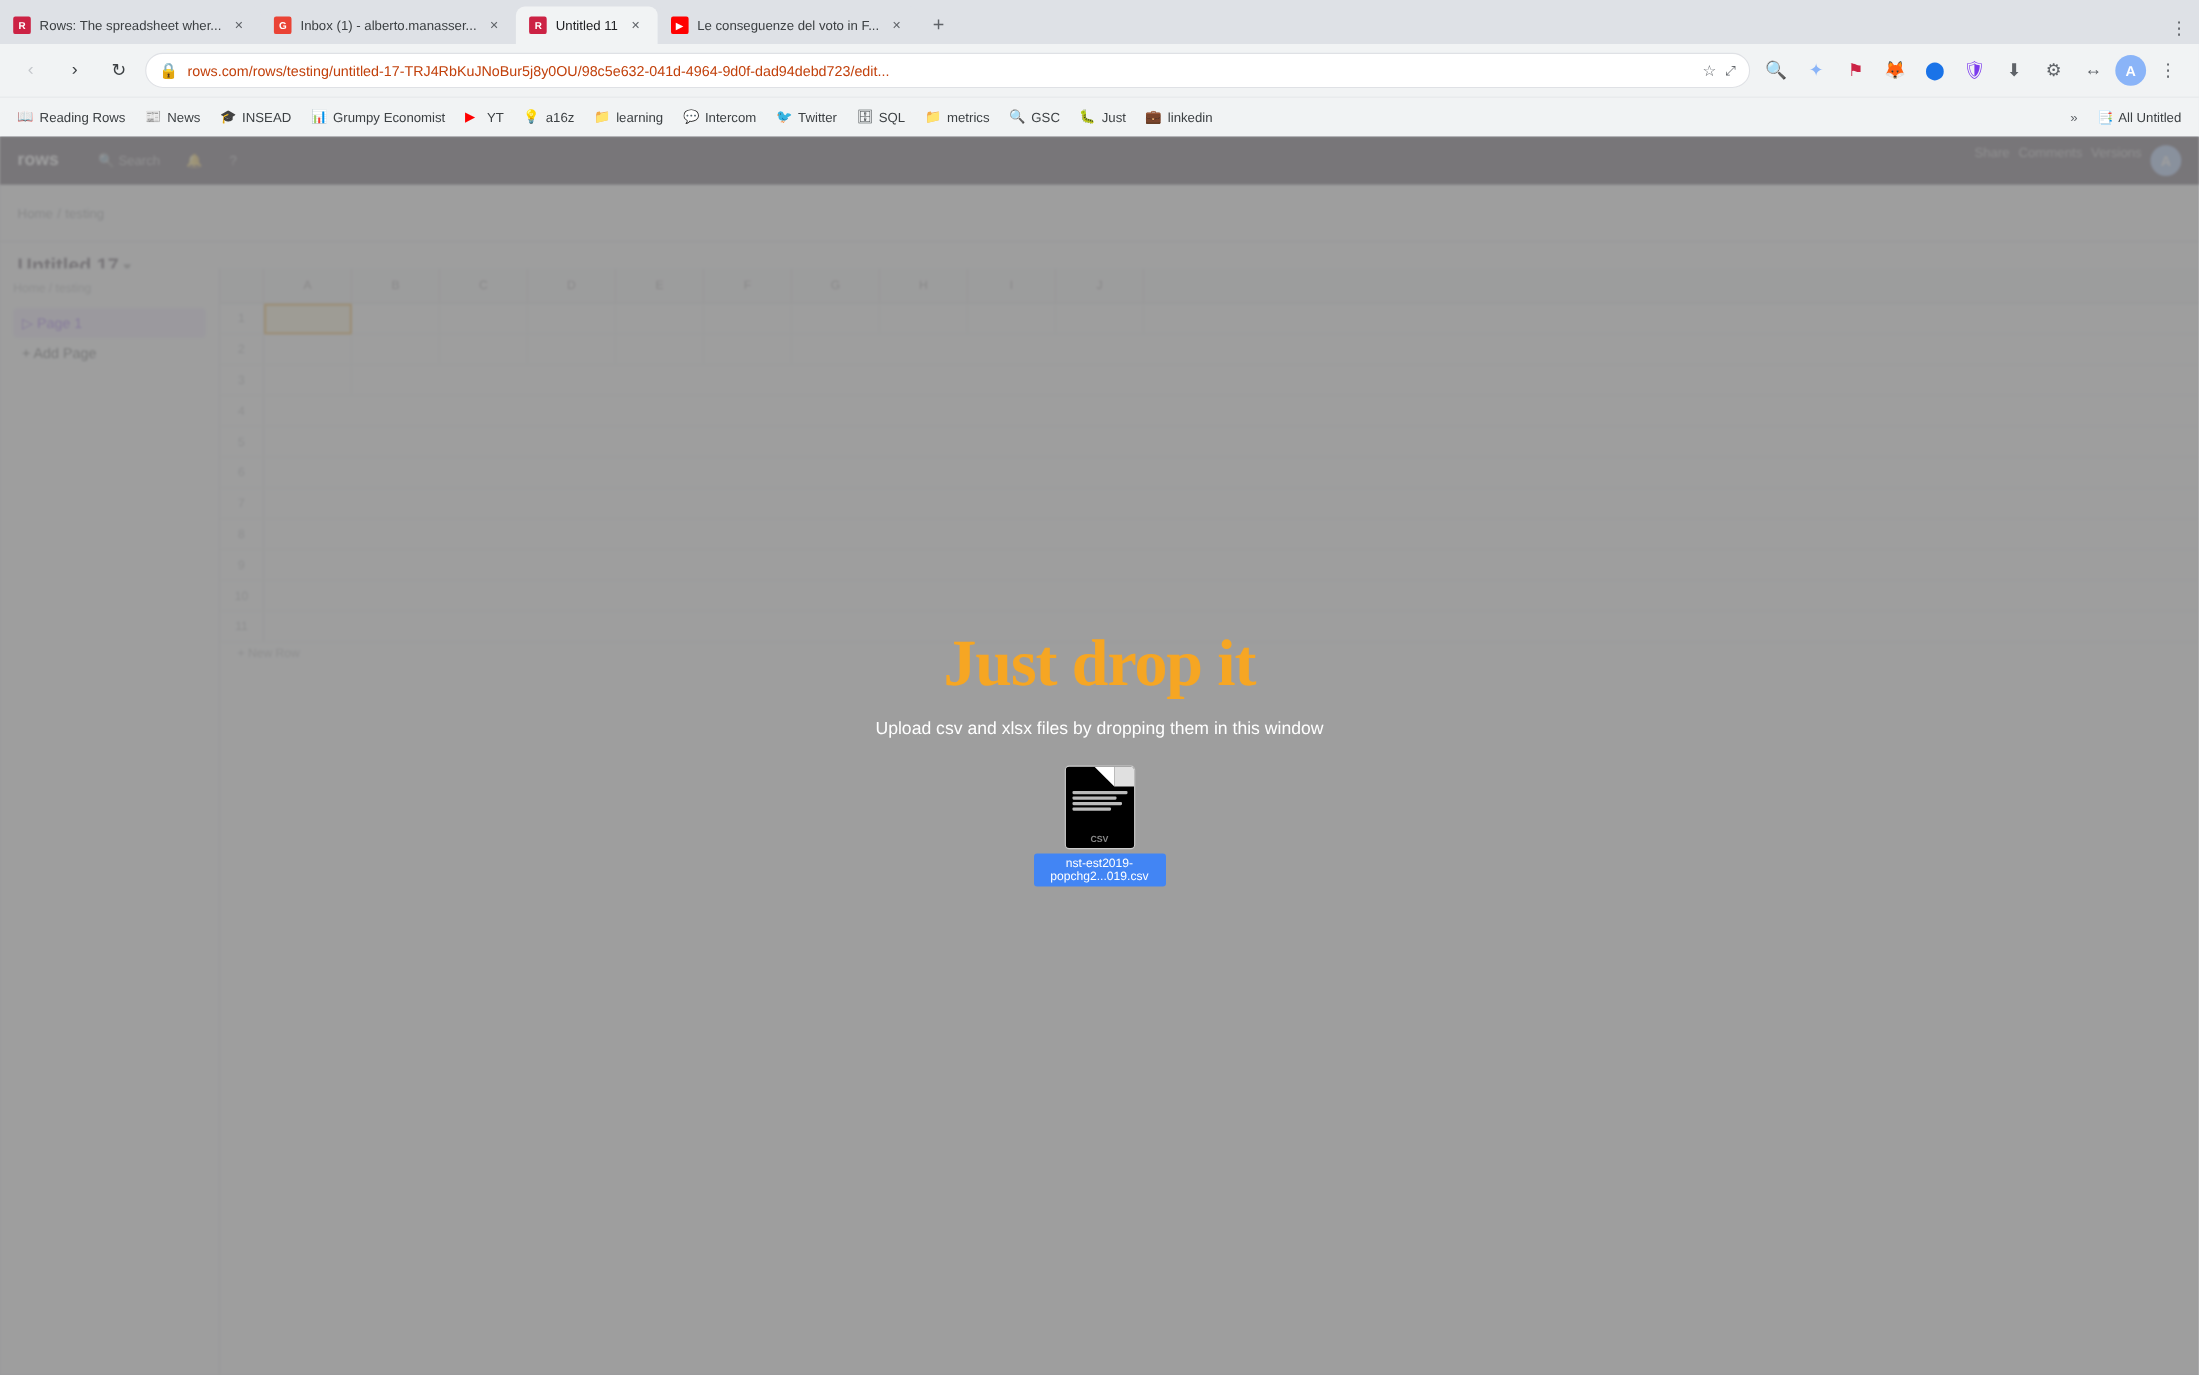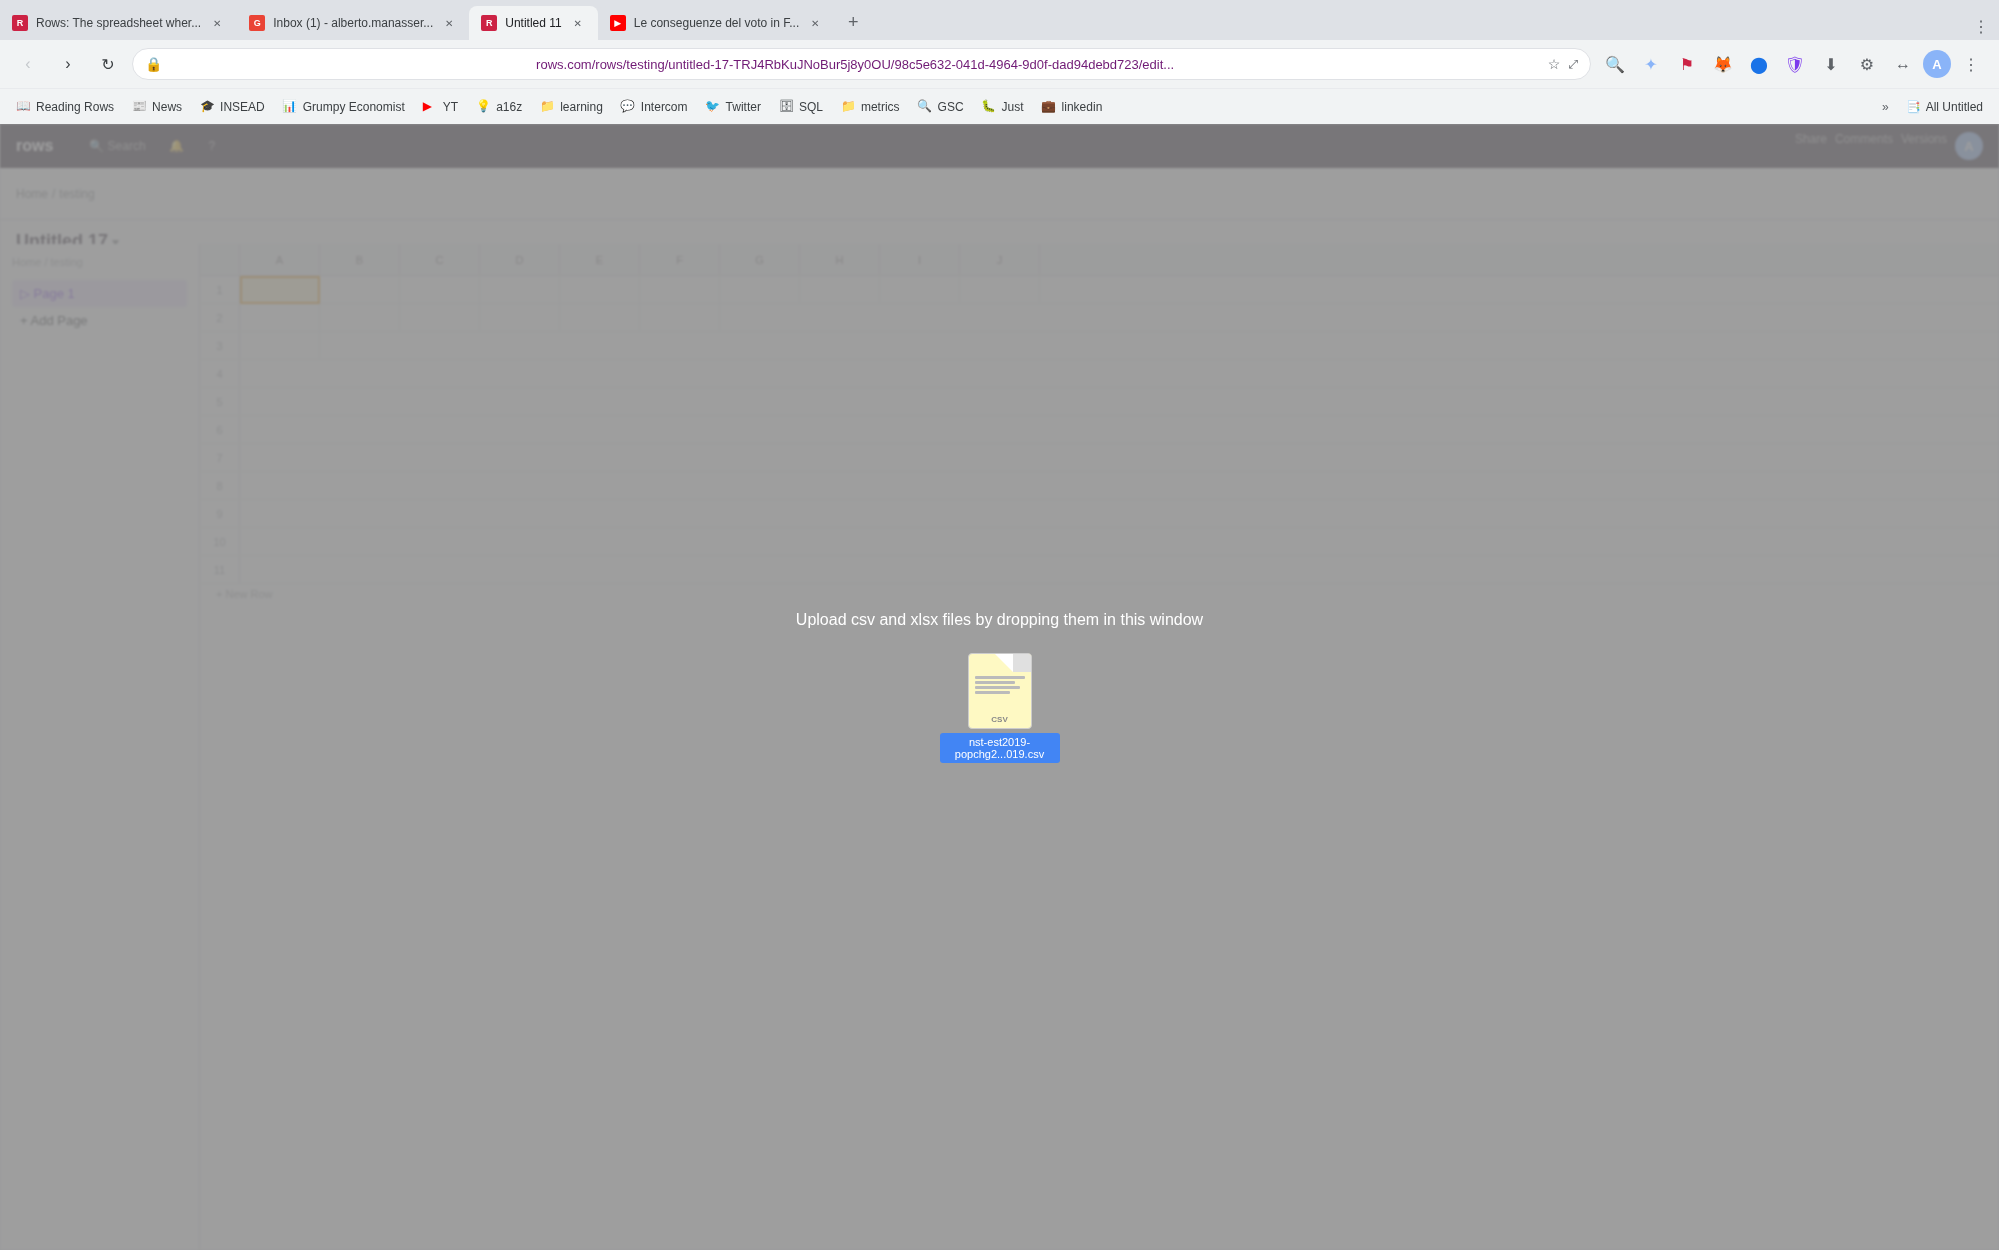--- a/index.html
+++ b/index.html
@@ -17,21 +17,21 @@
     .tab-close { width: 16px; height: 16px; border-radius: 50%; display: flex; align-items: center; justify-content: center; font-size: 10px; color: #5f6368; cursor: pointer; flex-shrink: 0; }
     .tab-new { width: 28px; height: 28px; border-radius: 50%; display: flex; align-items: center; justify-content: center; color: #5f6368; cursor: pointer; font-size: 18px; margin-left: 4px; margin-bottom: 4px; }
     .tab-bar-right { margin-left: auto; display: flex; align-items: center; padding-right: 8px; padding-bottom: 4px; }
     .win-btn { width: 20px; height: 20px; border-radius: 50%; display: flex; align-items: center; justify-content: center; font-size: 10px; color: #5f6368; cursor: pointer; }
 
     
     .nav-bar { background: #f1f3f4; height: 48px; display: flex; align-items: center; padding: 0 12px; gap: 8px; }
     .nav-btn { width: 32px; height: 32px; border-radius: 50%; display: flex; align-items: center; justify-content: center; color: #3c4043; cursor: pointer; font-size: 16px; }
     .nav-btn.disabled { color: #c5c8cc; cursor: default; }
     .address-bar { flex: 1; height: 32px; background: white; border-radius: 16px; display: flex; align-items: center; padding: 0 12px; gap: 8px; border: 1px solid #dfe1e5; font-size: 13px; color: #202124; cursor: text; }
-    .address-text { flex: 1; overflow: hidden; text-overflow: ellipsis; white-space: nowrap; font-size: 13px; color: #701a75; text-align: center; }
+    .address-text { flex: 1; overflow: hidden; text-overflow: ellipsis; white-space: nowrap; font-size: 13px; color: #c2410c; }
     .address-icon { color: #5f6368; font-size: 14px; }
     .nav-right { display: flex; align-items: center; gap: 4px; }
     .nav-icon-btn { width: 32px; height: 32px; border-radius: 50%; display: flex; align-items: center; justify-content: center; color: #5f6368; cursor: pointer; font-size: 16px; }
 
     
     .bookmarks-bar { background: #f1f3f4; height: 36px; display: flex; align-items: center; padding: 0 8px; gap: 2px; border-top: 1px solid #e8eaed; overflow: hidden; }
     .bookmark-item { display: flex; align-items: center; gap: 4px; padding: 4px 8px; border-radius: 4px; cursor: pointer; white-space: nowrap; font-size: 12px; color: #3c4043; }
     .bookmark-favicon { width: 16px; height: 16px; flex-shrink: 0; }
     .bookmark-label { font-size: 12px; }
     .bookmarks-more { margin-left: auto; display: flex; align-items: center; padding: 4px 8px; cursor: pointer; border-radius: 4px; color: #5f6368; font-size: 12px; }
@@ -66,21 +66,21 @@
     .rows-cell.selected { background: #fff3cd; border: 2px solid #f6a623; }
 
     
     .drag-overlay { position: absolute; inset: 0; background: rgba(128,128,128,0.75); display: flex; flex-direction: column; align-items: center; justify-content: center; gap: 16px; z-index: 100; }
 
     .drop-title { font-size: 60px; font-weight: 700; color: #f6a623; font-family: Georgia, serif; letter-spacing: -1px; }
     .drop-subtitle { font-size: 16px; color: white; }
 
     
     .file-icon-wrapper { display: flex; flex-direction: column; align-items: center; gap: 4px; margin-top: 8px; }
-    .csv-file-icon { width: 64px; height: 76px; background: #fef9c3; border: 1px solid #ccc; border-radius: 4px; position: relative; display: flex; flex-direction: column; overflow: hidden; }
+    .csv-file-icon { width: 64px; height: 76px; background: #000000; border: 1px solid #ccc; border-radius: 4px; position: relative; display: flex; flex-direction: column; overflow: hidden; }
     .csv-file-corner { position: absolute; top: 0; right: 0; width: 18px; height: 18px; background: #e0e0e0; }
     .csv-file-corner::before { content: ''; position: absolute; top: 0; right: 18px; width: 0; height: 0; border-top: 18px solid white; border-left: 18px solid transparent; }
     .csv-file-lines { padding: 22px 6px 4px 6px; display: flex; flex-direction: column; gap: 2px; }
     .csv-file-line { height: 3px; background: #bbb; border-radius: 1px; }
     .csv-file-line:nth-child(2) { width: 80%; }
     .csv-file-line:nth-child(3) { width: 90%; }
     .csv-file-line:nth-child(4) { width: 70%; }
     .csv-file-label { position: absolute; bottom: 4px; left: 0; right: 0; text-align: center; font-size: 8px; color: #888; font-weight: bold; text-transform: uppercase; }
     .file-name-badge { background: #4285f4; color: white; font-size: 11px; padding: 3px 10px; border-radius: 3px; text-align: center; max-width: 120px; }
 
@@ -361,20 +361,21 @@
         <div class="rows-row">
           <div class="rows-row-num">11</div>
         </div>
         <div style="display:flex;align-items:center;padding:4px 16px;">
           <span style="font-size:11px;color:#aaa;cursor:pointer;">+ New Row</span>
         </div>
       </div>
     </div>
 
     <div class="drag-overlay">
+      <h1 class="drop-title">Just drop it</h1>
       <p class="drop-subtitle">Upload csv and xlsx files by dropping them in this window</p>
 
       <div class="file-icon-wrapper">
         <div class="csv-file-icon">
           <div class="csv-file-corner"></div>
           <div class="csv-file-lines">
             <div class="csv-file-line"></div>
             <div class="csv-file-line"></div>
             <div class="csv-file-line"></div>
             <div class="csv-file-line"></div>

